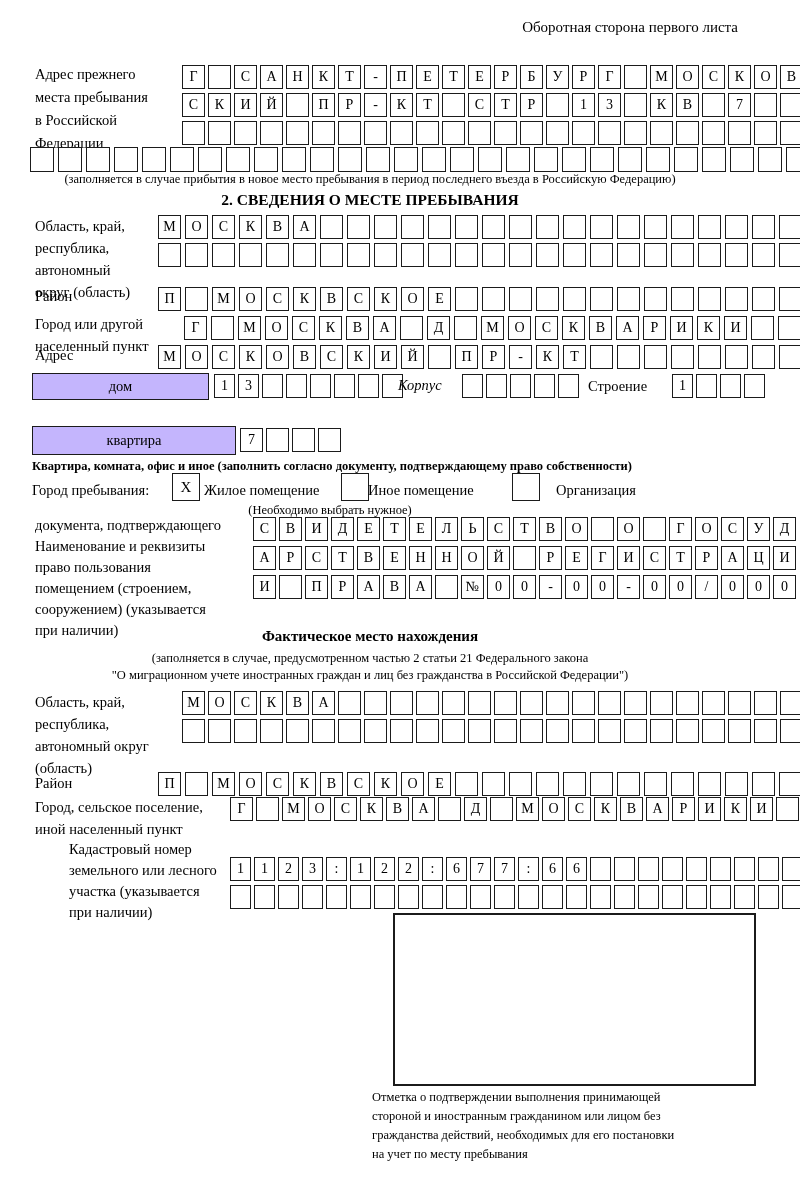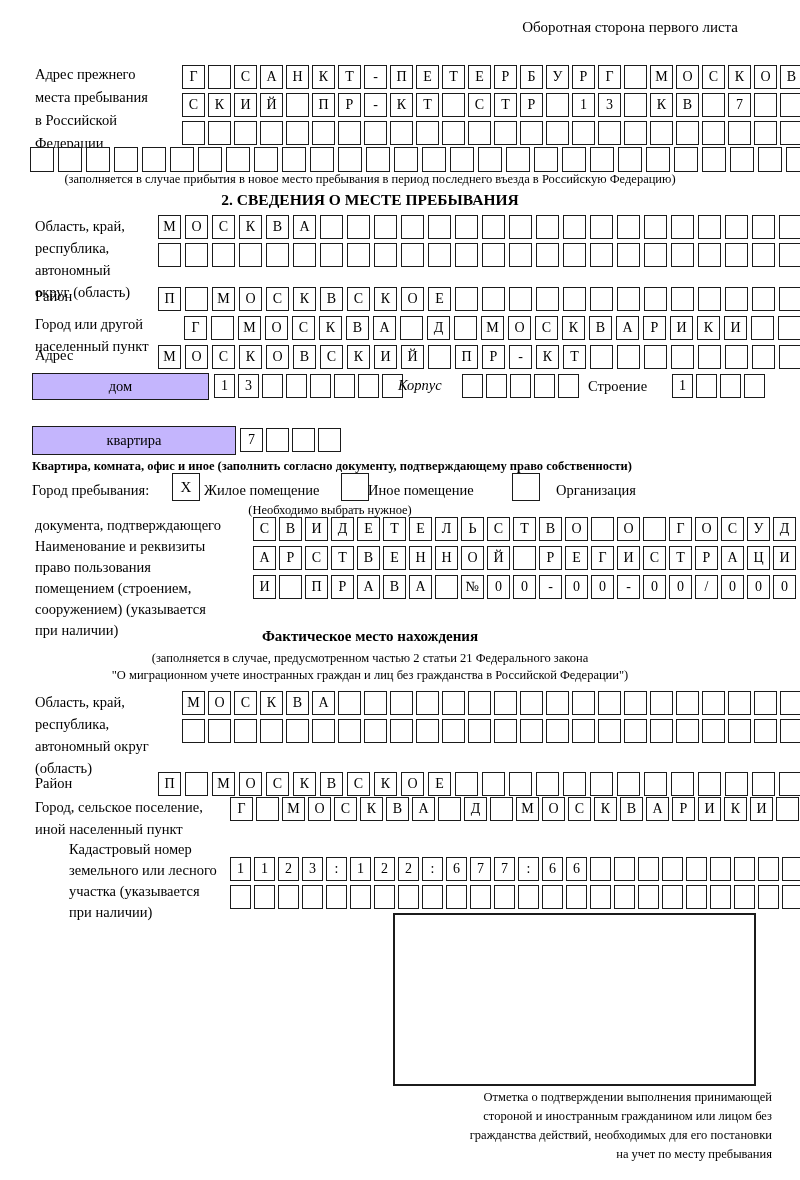--- a/index.html
+++ b/index.html
@@ -18,21 +18,21 @@
   .lh23 .line{line-height:23px;}
   .lh21 .line{line-height:21px;}
   .caption{font-size:12.5px;white-space:nowrap;}
   .center{left:0;width:740px;text-align:center;}
   .title{font-weight:bold;font-size:15.5px;}
   .wbox{border:1.8px solid #1b1b1b;display:flex;align-items:center;justify-content:center;
         font-size:14.5px;background:#c4b5fd;}
   .cb{width:26px;height:26px;border:1.6px solid #1b1b1b;display:flex;align-items:center;
       justify-content:center;font-size:15px;background:#fff;}
   .stamp-box{border:2px solid #1b1b1b;background:#fff;}
-  .stamp-caption{font-size:12.5px;line-height:19px;text-align:right;}
+  .stamp-caption{font-size:12.5px;line-height:19px;text-align:left;}
 </style>
 </head>
 <body>
 
 <div id="page">
 
   <div class="abs lbl" style="top:16px;right:62px;font-size:15px;">Оборотная сторона первого листа</div>
 
   <div class="abs lbl lh23" style="left:35px;top:63px;">
       <div class="line">Адрес прежнего</div>

